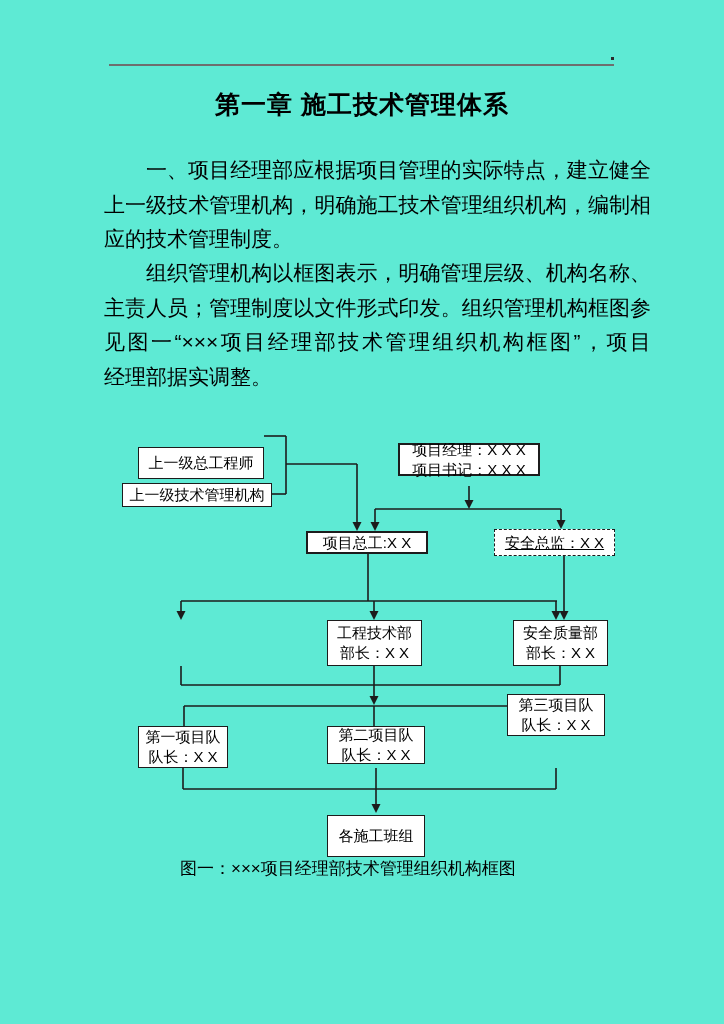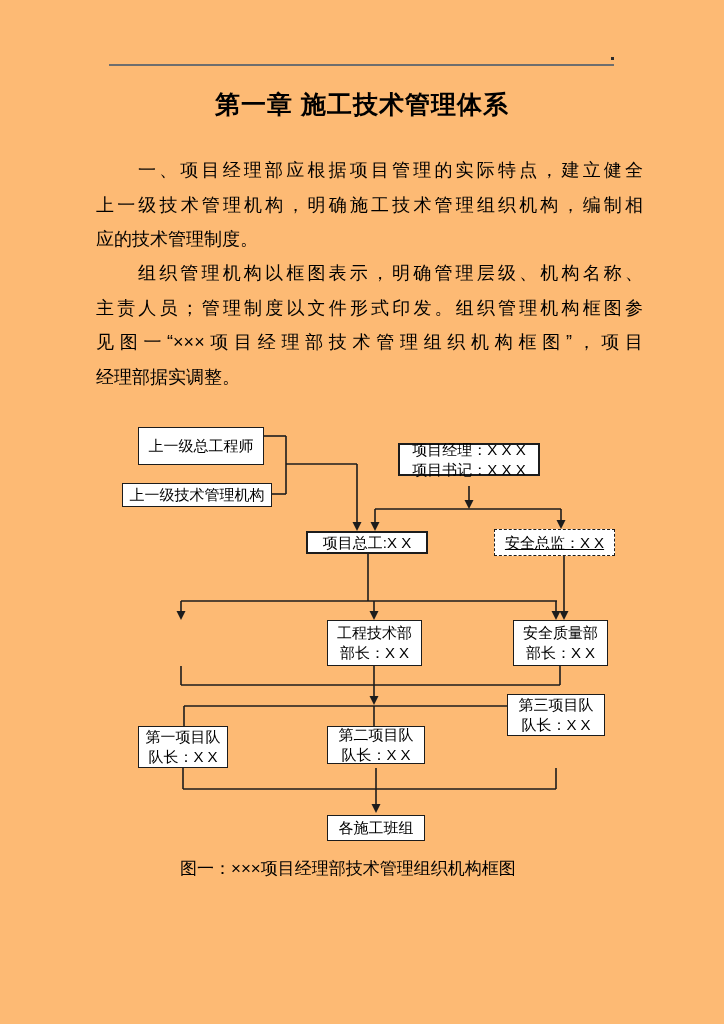--- a/index.html
+++ b/index.html
@@ -1,26 +1,26 @@
 <!DOCTYPE html>
 <html><head>
 <meta charset="utf-8">
 <style>
   html,body{margin:0;padding:0;background:#ffffff;}
   .page{
-    position:relative;width:724px;height:1024px;background:#fdba74;overflow:hidden;
+    position:relative;width:724px;height:1024px;background:#5eead4;overflow:hidden;
     font-family:"Liberation Sans",sans-serif;color:#000;
   }
   .top-rule{position:absolute;left:109px;top:64px;width:505px;height:2px;background:#6e6e6e;}
   .top-dot{position:absolute;left:611px;top:57px;width:3px;height:3px;background:#2b2b2b;}
   .doc-title{
     position:absolute;left:0;right:0;top:88px;margin:0;
     text-align:center;font-size:25px;font-weight:bold;letter-spacing:1px;
   }
-  .para{position:absolute;left:96px;width:547px;font-size:18px;}
+  .para{position:absolute;left:104px;width:547px;font-size:21px;}
   .para1{top:153px;}
   .para2{top:256px;}
   .pline{height:34.5px;line-height:34.5px;white-space:nowrap;}
   .jfull{text-align:justify;text-align-last:justify;white-space:normal;overflow:hidden;}
   .indent{padding-left:42px;}
   .connectors{position:absolute;left:0;top:0;width:724px;height:1024px;pointer-events:none;}
   .obox{
     position:absolute;box-sizing:border-box;background:#fff;border:1.5px solid #1c1c1c;
     display:flex;flex-direction:column;align-items:center;justify-content:center;
     font-size:15px;line-height:20px;text-align:center;white-space:nowrap;
@@ -98,21 +98,21 @@
       <path d="M556.5 520 L565.5 520 L561 529 Z"></path>
       <path d="M176.5 611 L185.5 611 L181 620 Z"></path>
       <path d="M369.5 611 L378.5 611 L374 620 Z"></path>
       <path d="M551.5 611 L560.5 611 L556 620 Z"></path>
       <path d="M559.5 611 L568.5 611 L564 620 Z"></path>
       <path d="M369.5 696 L378.5 696 L374 705 Z"></path>
       <path d="M371.5 804 L380.5 804 L376 813 Z"></path>
     </g>
   </svg>
 
-  <div class="obox" style="left:138px;top:427px;width:126px;height:38px;">
+  <div class="obox" style="left:138px;top:447px;width:126px;height:32px;">
     <span>上一级总工程师</span>
   </div>
 
   <div class="obox" style="left:122px;top:483px;width:150px;height:24px;">
     <span>上一级技术管理机构</span>
   </div>
 
   <div class="obox thick" style="left:398px;top:443px;width:142px;height:33px;">
     <span>项目经理：X X X</span>
     <span>项目书记：X X X</span>
@@ -145,19 +145,19 @@
   <div class="obox" style="left:327px;top:726px;width:98px;height:38px;">
     <span>第二项目队</span>
     <span>队长：X X</span>
   </div>
 
   <div class="obox" style="left:507px;top:694px;width:98px;height:42px;">
     <span>第三项目队</span>
     <span>队长：X X</span>
   </div>
 
-  <div class="obox" style="left:327px;top:815px;width:98px;height:26px;">
+  <div class="obox" style="left:327px;top:815px;width:98px;height:42px;">
     <span>各施工班组</span>
   </div>
 
   <div class="caption">图一：×××项目经理部技术管理组织机构框图</div>
 
 </div>
 
 </body></html>

